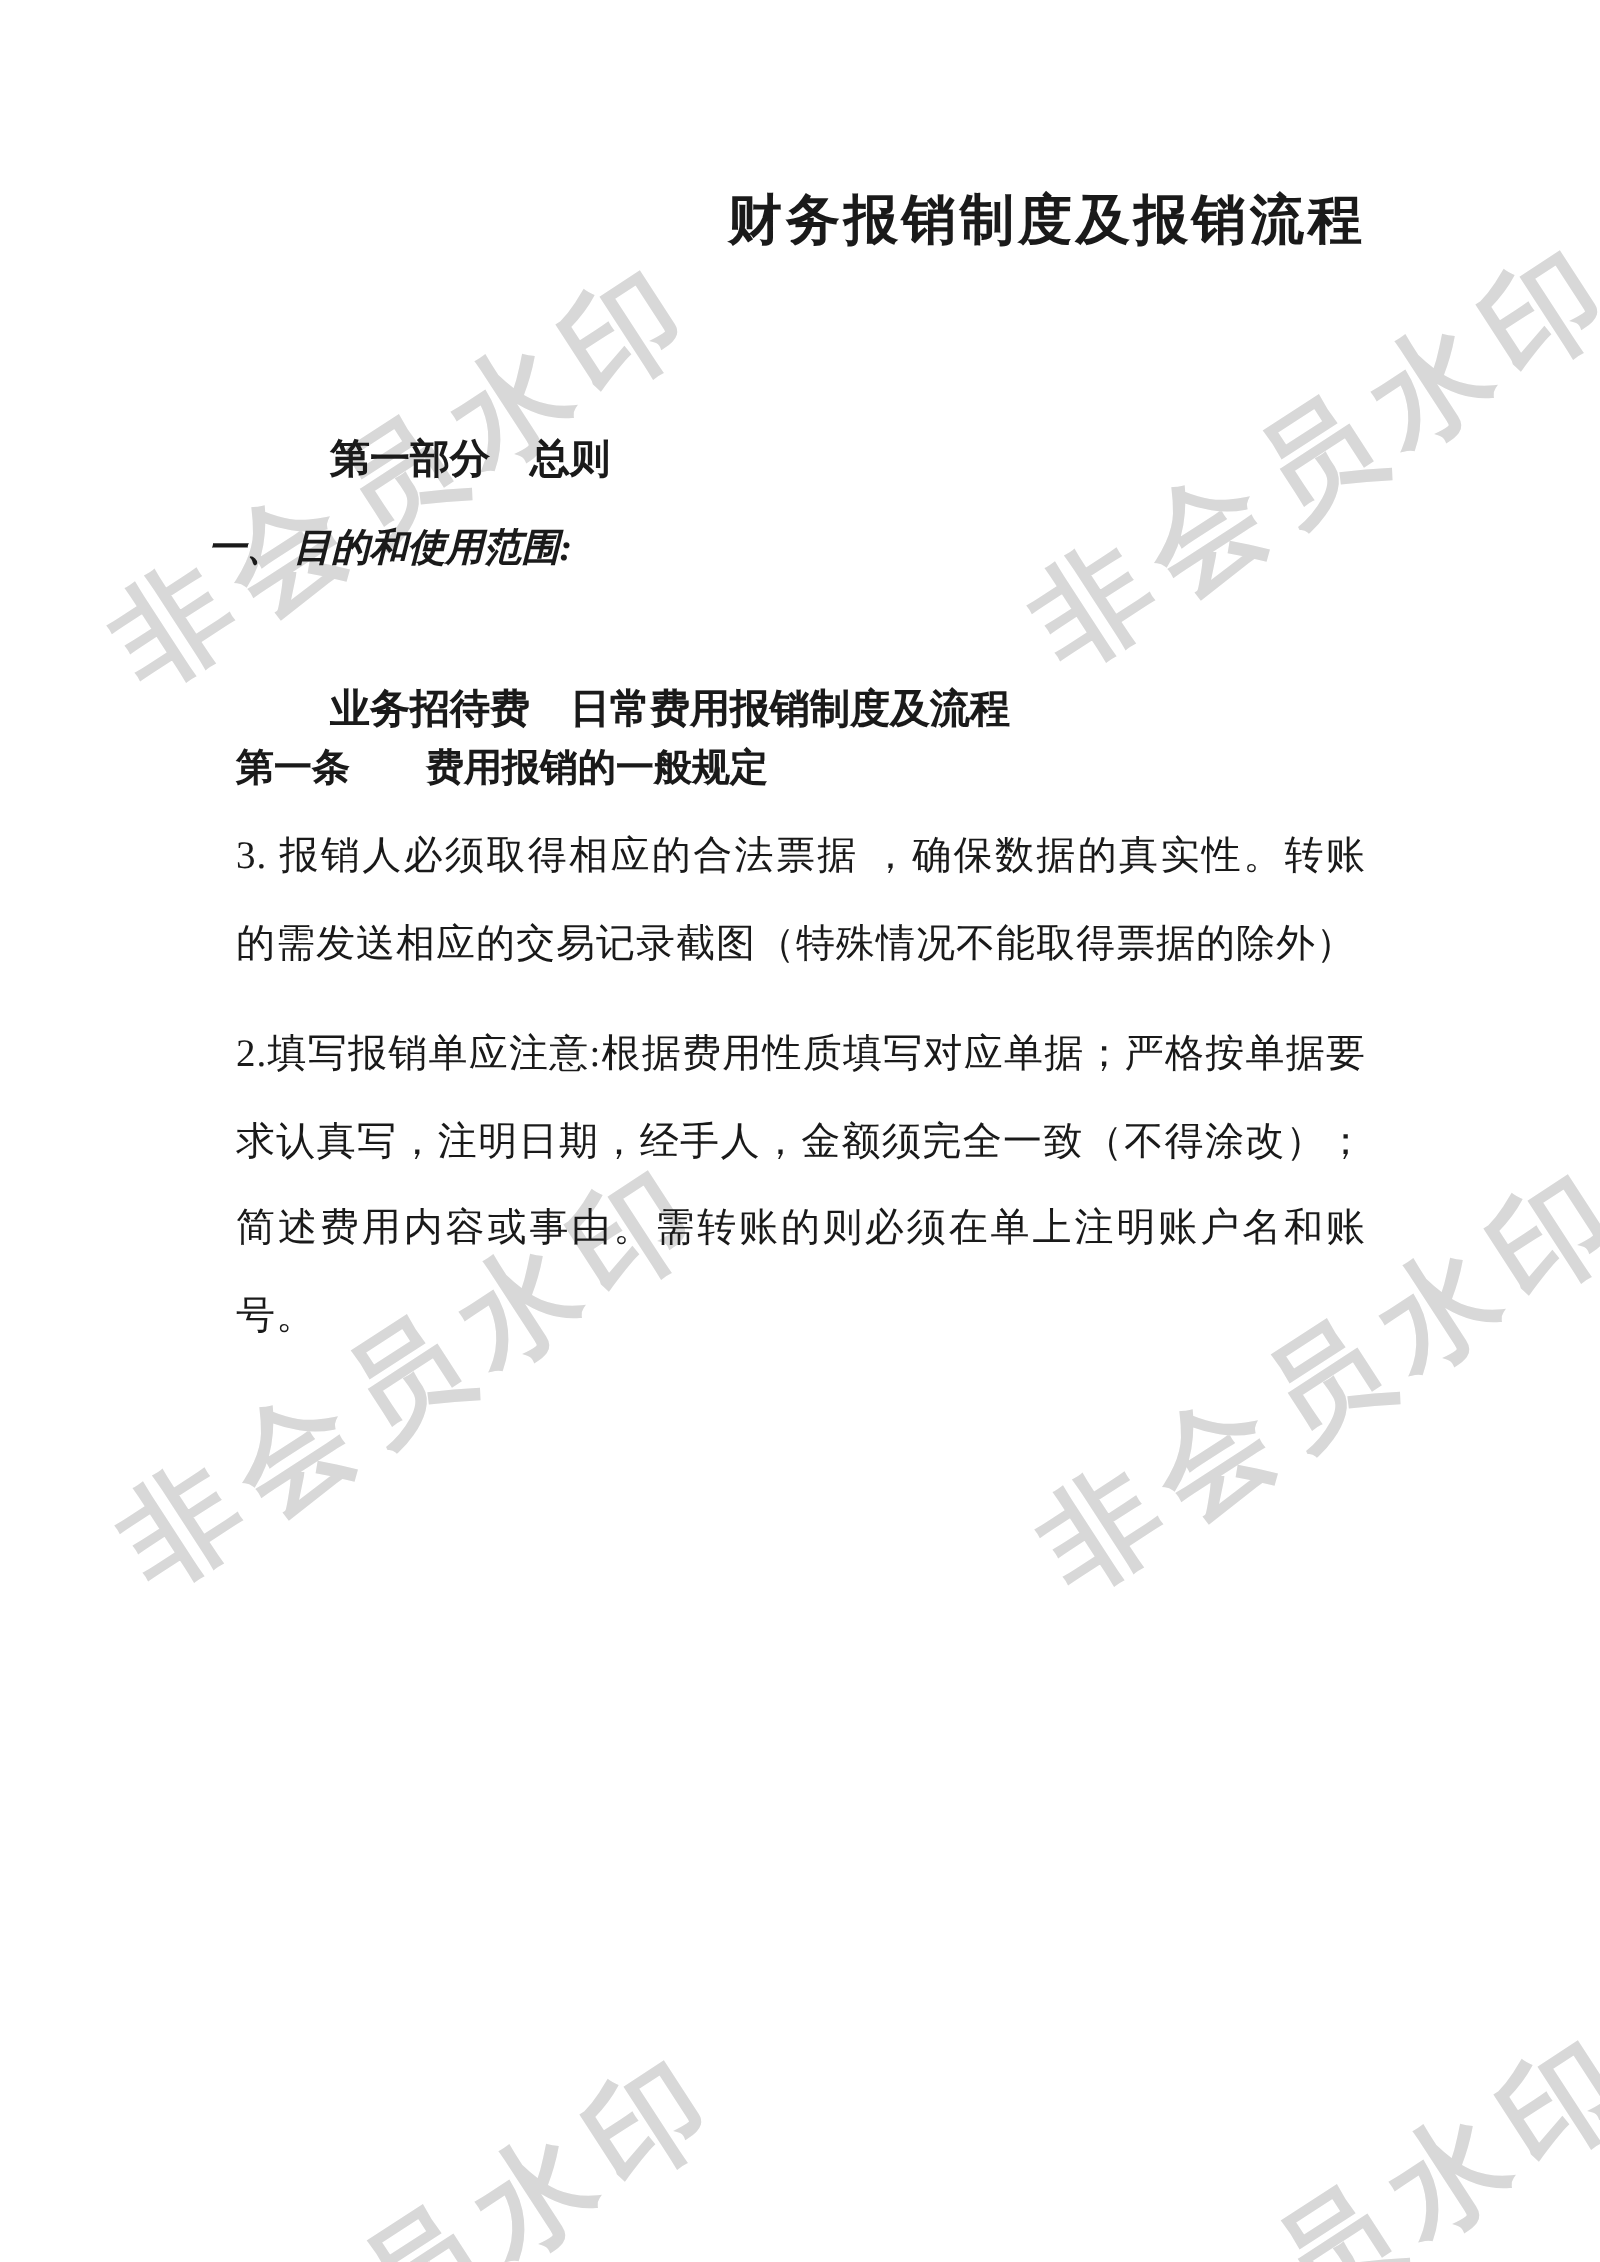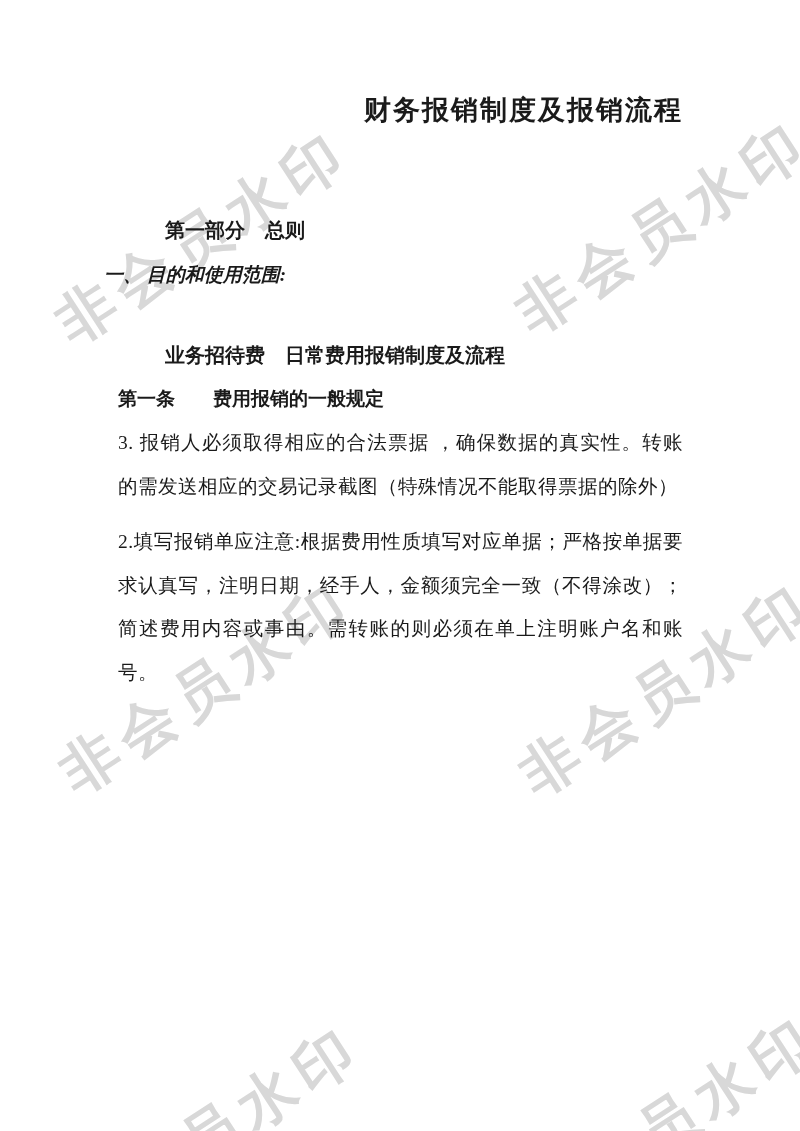--- a/index.html
+++ b/index.html
@@ -72,21 +72,21 @@
   }
   .part1-heading { margin-top: 85px; }
   .part2-heading { margin-top: 50px; line-height: 32px; }
   .sub-heading {
     margin: 0;
     font-size: 19px;
     font-weight: 700;
     line-height: 28px;
   }
   .section1-heading { margin-top: 16px; margin-left: -14px; font-style: italic; }
-  .article1-heading { margin-top: 14px; }
+  .article1-heading { }
   .body-para {
     margin: 0;
     font-size: 19.5px;
     line-height: 43.5px;
     text-align: justify;
     letter-spacing: 0.5px;
   }
   .first-para { margin-top: 16px; }
   .indent2 { text-indent: 2em; }
   .p2-first { margin-top: 8px; }

